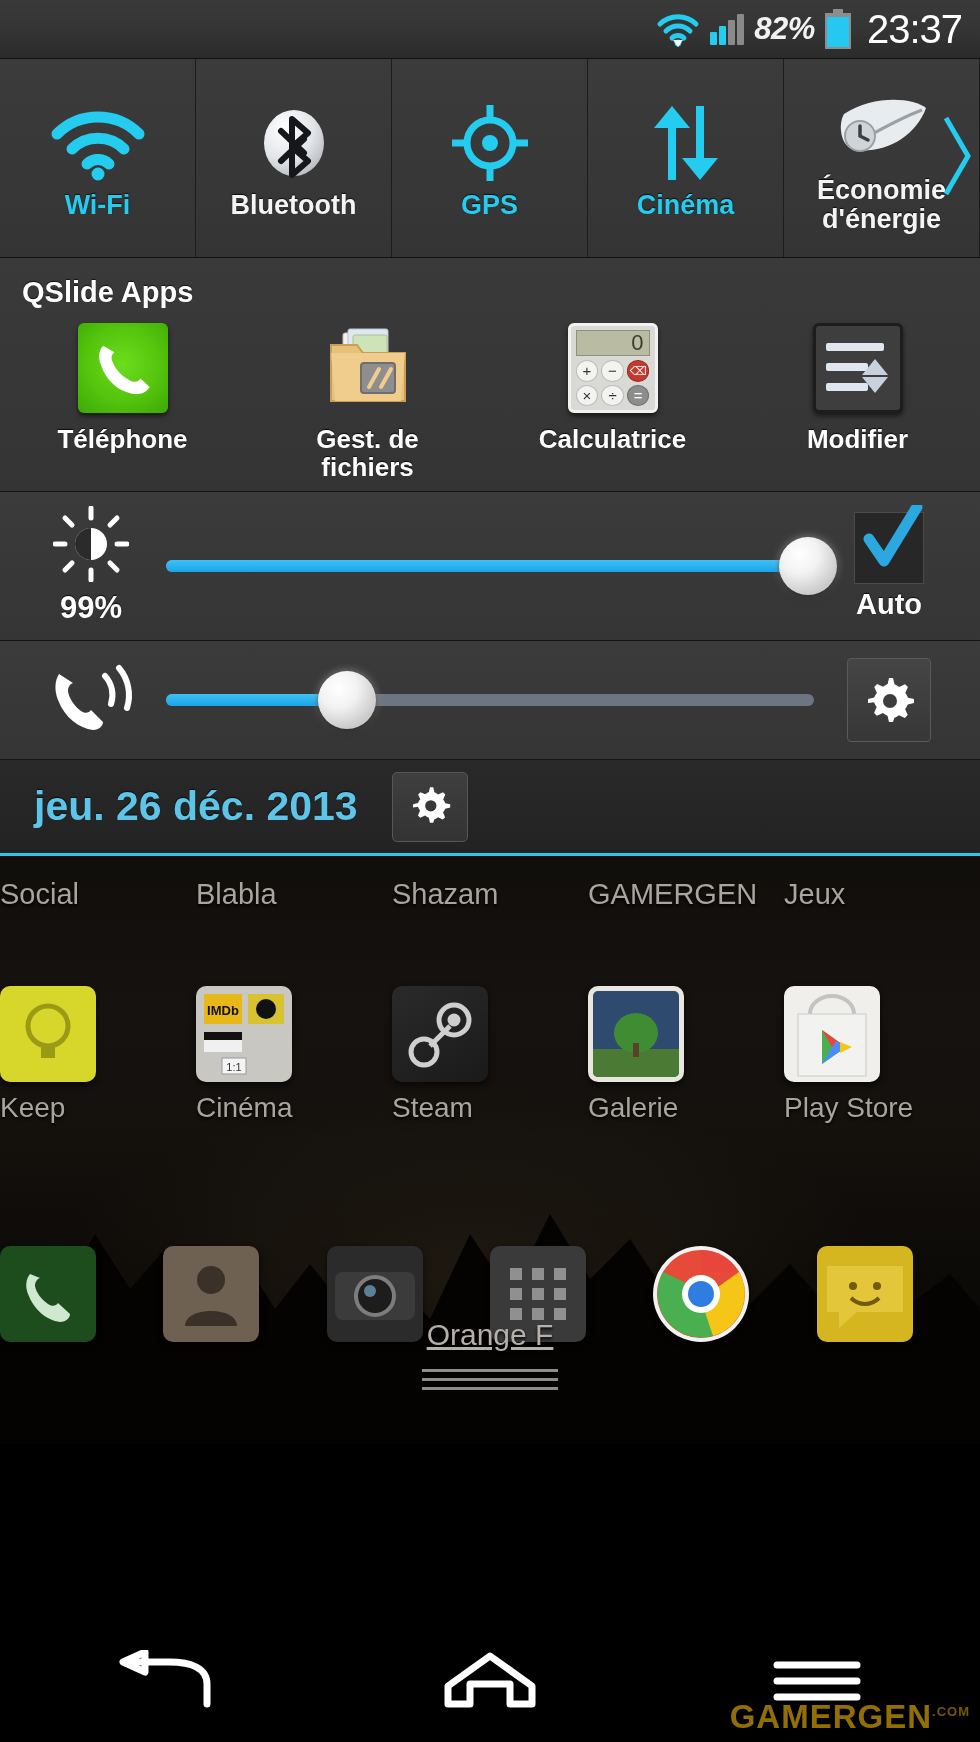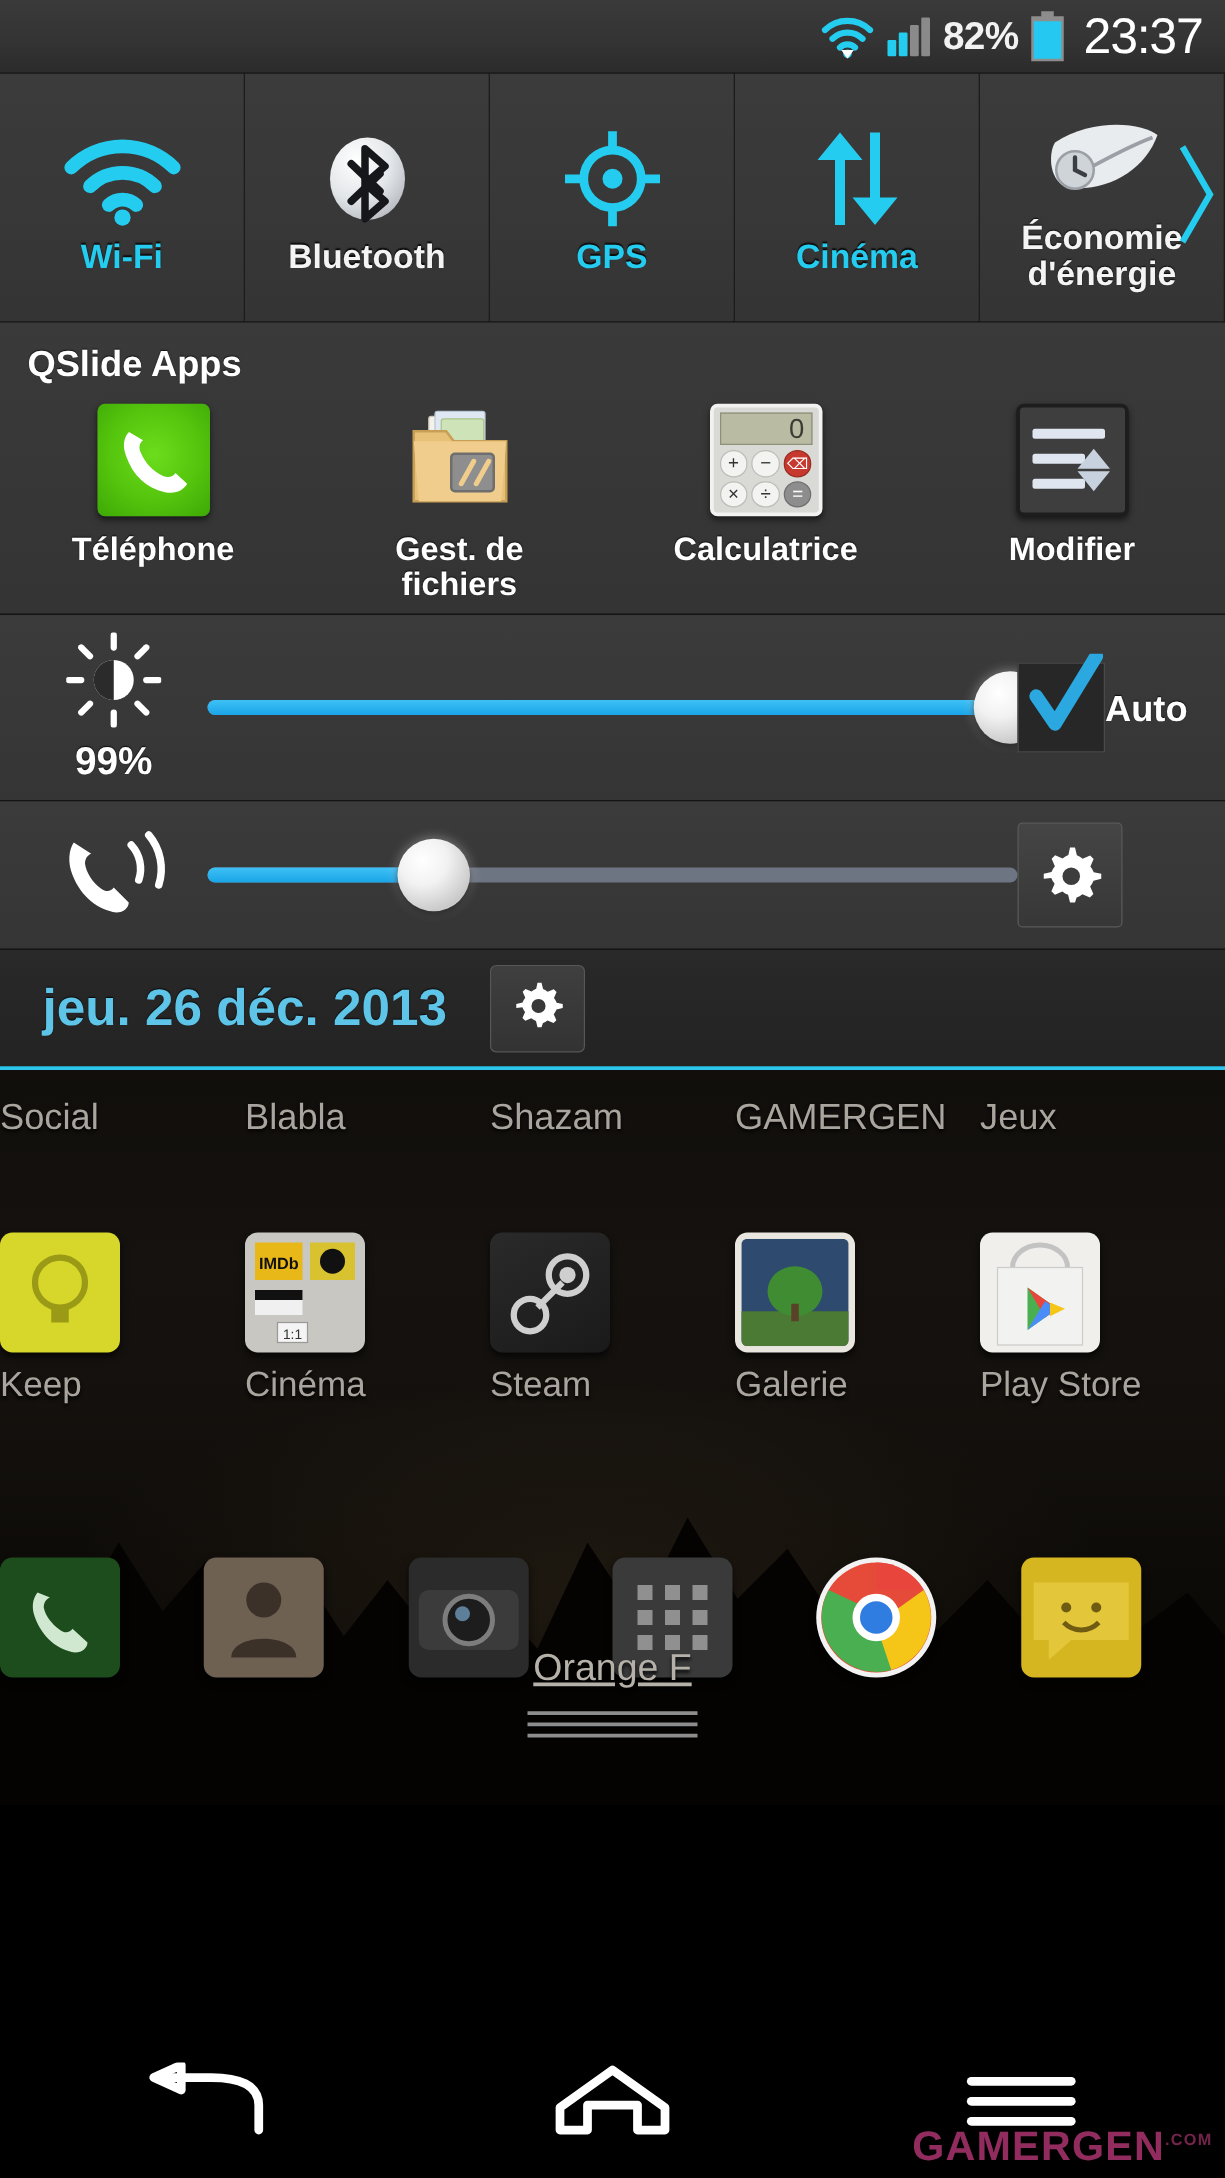--- a/index.html
+++ b/index.html
@@ -13,21 +13,21 @@
 
   
   .statusbar{
     height:58px; width:100%;
     background:linear-gradient(180deg,#3a3a3a 0%, #343434 55%, #2b2b2b 100%);
     display:flex; align-items:center; justify-content:flex-end;
     padding-right:18px; gap:10px;
     position:relative; z-index:5;
   }
   .sb-icon{ display:flex; align-items:flex-end; }
-  .sb-battpct{ color:#f2f2f2; font-size:31px; font-weight:600; letter-spacing:-.5px; }
+  .sb-battpct{ color:#f2f2f2; font-size:31px; font-weight:600; letter-spacing:-.5px;font-style:italic; }
   .sb-clock{ color:#ffffff; font-size:40px; font-weight:500; letter-spacing:-1px; margin-left:6px;}
 
   .signal-bars{ display:flex; align-items:flex-end; gap:2px; height:32px; }
   .signal-bars i{ display:block; width:7px; border-radius:1px; }
 
   .batt{ width:26px; height:40px; position:relative; display:inline-block; }
   .batt .cap{ position:absolute; left:8px; top:0; width:10px; height:5px; background:#8d8d8d; }
   .batt .shell{ position:absolute; left:0; top:4px; width:26px; height:36px; background:#8d8d8d; }
   .batt .fill{ position:absolute; left:2px; bottom:2px; width:22px; background:#25c8f0; }
 
@@ -109,21 +109,21 @@
   .sliderblock{
     background:linear-gradient(180deg,#3b3b3b 0%,#353535 100%);
     border-bottom:1px solid #141414;
     position:relative; z-index:4;
   }
   .slider-row{ display:flex; align-items:center; padding:0 16px; }
 
   .sl-left{ width:150px; display:flex; flex-direction:column; align-items:center; }
   .sl-left .pct{ color:#ffffff; font-size:31px; font-weight:bold; margin-top:4px;
                  text-shadow:0 -1px 1px rgba(0,0,0,.8); }
-  .sl-right{ width:150px; display:flex; align-items:center; }
+  .sl-right{ width:150px; display:flex; flex-direction:column; align-items:center; }
   .sl-right .auto{ color:#ffffff; font-size:29px; font-weight:bold; margin-top:4px;
                    text-shadow:0 -1px 1px rgba(0,0,0,.8); }
 
   .track-wrap{ flex:1; position:relative; height:92px; }
   .track{ position:absolute; left:0; right:0; top:50%; transform:translateY(-50%);
           height:12px; border-radius:6px; background:#6e7582; }
   .track .fillbar{ position:absolute; left:0; top:0; bottom:0; border-radius:6px;
                    background:linear-gradient(180deg,#3ec0f5,#1aa5e8); }
   .thumb{
     position:absolute; top:50%; width:58px; height:58px; border-radius:50%;
@@ -202,21 +202,21 @@
 
   
   .navbar{
     position:absolute; left:0; bottom:0; width:100%; height:118px;
     background:#000; display:flex; align-items:center; z-index:8;
   }
   .navbtn{ flex:1 1 0; display:flex; align-items:center; justify-content:center; }
 
   .watermark{
     position:absolute; right:10px; bottom:6px; z-index:9;
-    color:#ec4899; font-size:33px; font-weight:bold; letter-spacing:1px;
+    color:#eab308; font-size:33px; font-weight:bold; letter-spacing:1px;
     opacity:.62; font-family:"Liberation Sans", sans-serif;
   }
   .watermark small{ font-size:13px; vertical-align:super; opacity:.8; }
 </style>
 </head>
 <body>
 
 <div class="statusbar">
   <span class="sb-icon">
     <svg width="44" height="36" viewBox="0 0 44 36">

